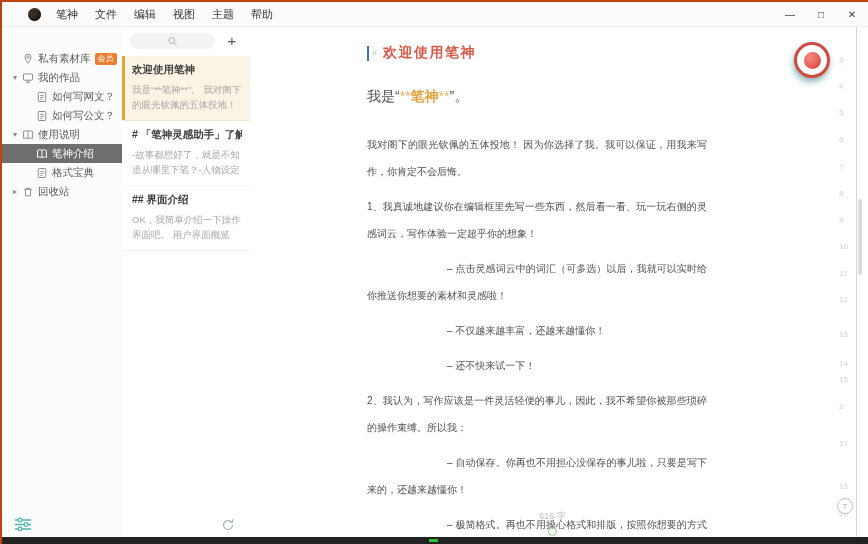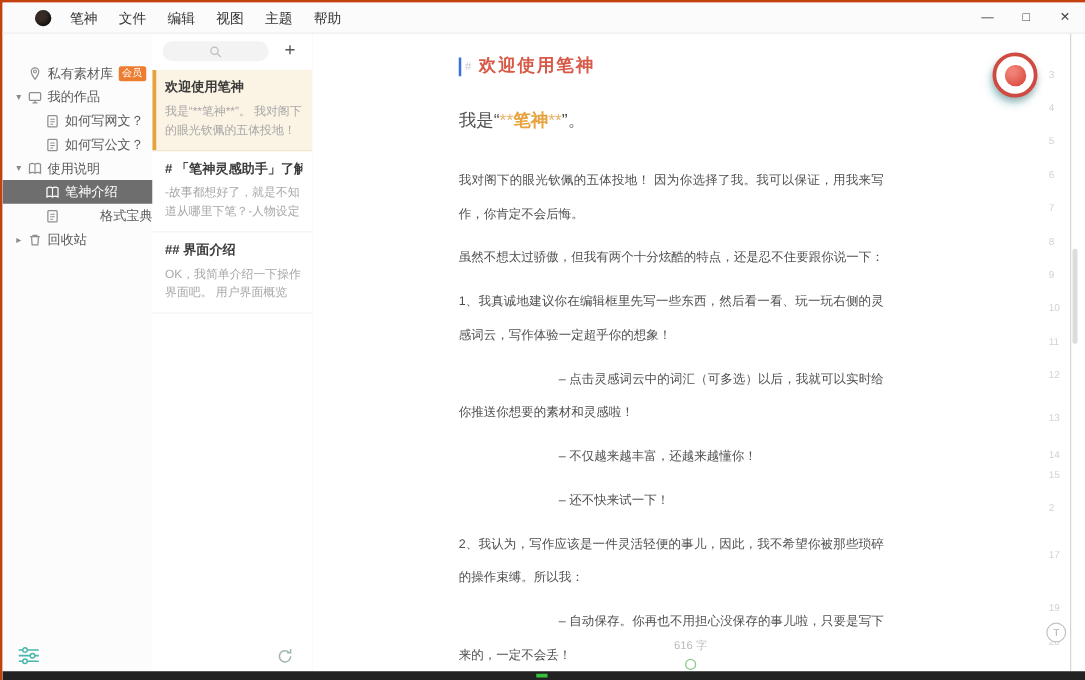--- a/index.html
+++ b/index.html
@@ -136,21 +136,21 @@
         </div>
         <div class="side-row selected" style="padding-left: 34px;">
           <span class="sicon">
             <svg viewBox="0 0 12 12">
               <path d="M1.6 2.4c1.5-.8 3-.8 4.4 0 1.4-.8 2.9-.8 4.4 0v7.2c-1.5-.8-3-.8-4.4 0-1.4-.8-2.9-.8-4.4 0z" fill="none" stroke="currentColor" stroke-width="1"></path>
               <path d="M6 2.4v7.2" stroke="currentColor" stroke-width="0.9"></path>
             </svg>
           </span>
           <span>笔神介绍</span>
         </div>
-        <div class="side-row" style="padding-left: 34px; gap: 28px;">
+        <div class="side-row" style="padding-left: 34px;">
           <span class="sicon">
             <svg viewBox="0 0 12 12">
               <rect x="2.3" y="1.5" width="7.4" height="9" rx="0.8" fill="none" stroke="currentColor" stroke-width="1"></rect>
               <path d="M4.2 4.4h3.6M4.2 6.4h3.6M4.2 8.4h2.4" stroke="currentColor" stroke-width="0.9"></path>
             </svg>
           </span>
           <span>格式宝典</span>
         </div>
         <div class="side-row" style="padding-left: 6px;">
           <span class="chev">▸</span>
@@ -208,27 +208,26 @@
       <div class="heading">
         <span class="caret"></span>
         <span class="hmark">#</span>
         <span class="htext">欢迎使用笔神</span>
       </div>
       <div class="intro">
         <span>我是“</span><span class="md">**</span><span class="bold-orange">笔神</span><span class="md">**</span><span>”。</span>
       </div>
       <div>
           <p class="para">我对阁下的眼光钦佩的五体投地！ 因为你选择了我。我可以保证，用我来写作，你肯定不会后悔。</p>
-          <p class="para">虽然不想太过骄傲，但我有两个十分炫酷的特点，还是忍不住要跟你说一下：</p>
           <p class="para">1、我真诚地建议你在编辑框里先写一些东西，然后看一看、玩一玩右侧的灵感词云，写作体验一定超乎你的想象！</p>
           <p class="para indent">– 点击灵感词云中的词汇（可多选）以后，我就可以实时给你推送你想要的素材和灵感啦！</p>
           <p class="para indent">– 不仅越来越丰富，还越来越懂你！</p>
           <p class="para indent">– 还不快来试一下！</p>
           <p class="para">2、我认为，写作应该是一件灵活轻便的事儿，因此，我不希望你被那些琐碎的操作束缚。所以我：</p>
-          <p class="para indent">– 自动保存。你再也不用担心没保存的事儿啦，只要是写下来的，一定不会丢！</p>
+          <p class="para indent">– 自动保存。你再也不用担心没保存的事儿啦，只要是写下来的，还越来越懂你！</p>
           <p class="para indent">– 极简格式。再也不用操心格式和排版，按照你想要的方式写吧！</p>
         </div>
     </div>
     <div>
         <span class="lineno" style="top: 29px;">3</span>
         <span class="lineno" style="top: 55.7px;">4</span>
         <span class="lineno" style="top: 82.4px;">5</span>
         <span class="lineno" style="top: 109.1px;">6</span>
         <span class="lineno" style="top: 135.8px;">7</span>
         <span class="lineno" style="top: 162.5px;">8</span>

